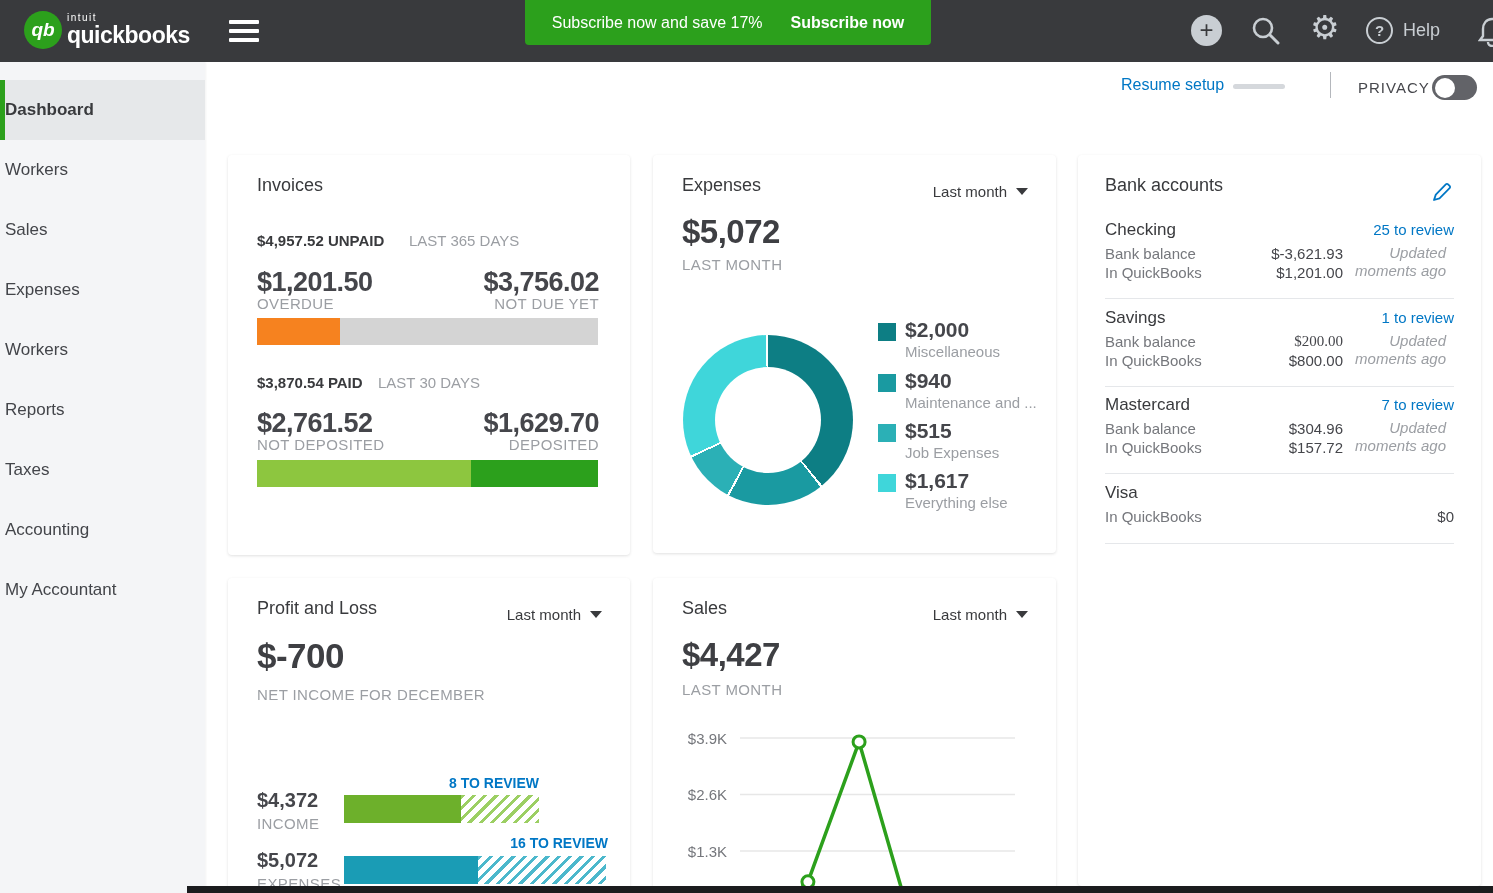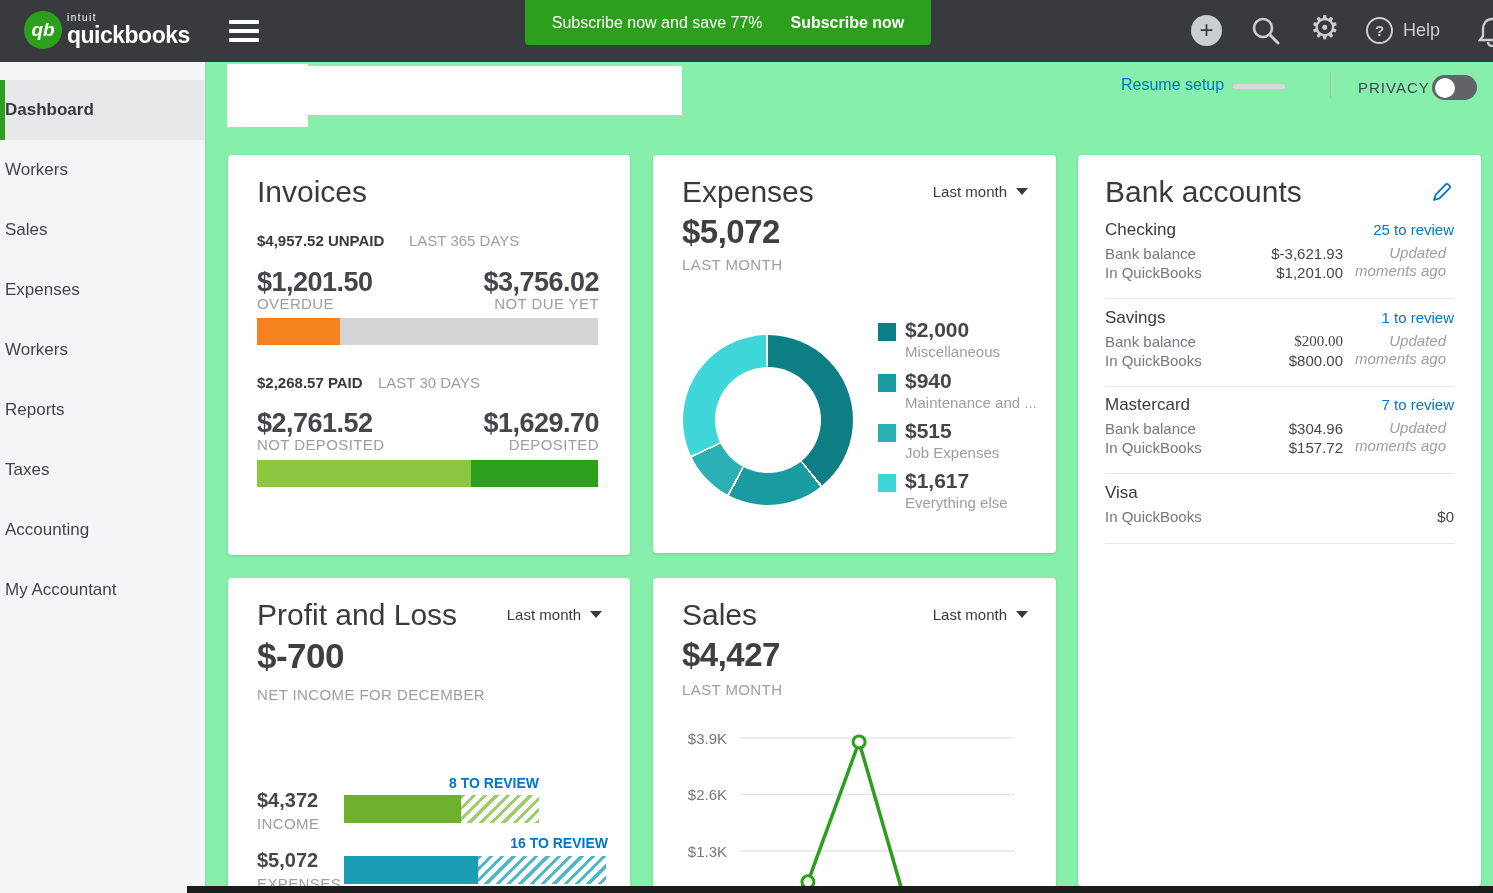--- a/index.html
+++ b/index.html
@@ -1,20 +1,20 @@
 <!DOCTYPE html>
 <html><head>
 <meta charset="utf-8">
 <style>
   * { margin:0; padding:0; box-sizing:border-box; }
   html,body { background:#d8dadd; }
   .page {
     position:relative; width:1493px; height:893px; overflow:hidden;
     font-family:"Liberation Sans","DejaVu Sans",sans-serif;
-    background:#86efac; color:#393a3d;
+    background:#ffffff; color:#393a3d;
   }
   
   .header { position:absolute; left:0; top:0; width:1493px; height:62px; background:#393a3d; z-index:30; }
   .logo { position:absolute; left:24px; top:11px; display:flex; align-items:center; }
   .logo-circle { width:38px; height:38px; border-radius:50%; background:#2ca01c; color:#fff;
     display:flex; align-items:center; justify-content:center; font-weight:700; font-size:19px; font-style:italic; }
   .logo-text { margin-left:-4px; padding-left:9px; color:#fff; line-height:1; }
   .logo-intuit { font-size:10px; letter-spacing:1.5px; display:block; margin-bottom:1px; }
   .logo-brand { font-size:23px; font-weight:700; letter-spacing:-0.5px; display:block; }
   .hamburger { position:absolute; left:229px; top:20px; width:30px; height:22px; cursor:pointer; }
@@ -36,21 +36,21 @@
   
   .white-box { position:absolute; background:#fff; }
   .resume-link { position:absolute; left:1121px; top:76px; color:#0077c5; font-size:16px; cursor:pointer; }
   .resume-bar { position:absolute; left:1233px; top:84px; width:52px; height:5px; border-radius:3px; background:#d5d8dc; }
   .util-divider { position:absolute; left:1330px; top:72px; width:1px; height:26px; background:#b4b7bc; }
   .privacy-label { position:absolute; left:1358px; top:79px; font-size:15px; letter-spacing:1px; color:#46474c; }
   .toggle { position:absolute; left:1432px; top:75px; width:45px; height:25px; border-radius:13px; background:#626368; cursor:pointer; }
   .toggle .knob { position:absolute; left:3px; top:2.5px; width:20px; height:20px; border-radius:50%; background:#fff; }
   
   .card { position:absolute; background:#fff; border-radius:4px; box-shadow:0 1px 3px rgba(0,0,0,0.12); }
-  .card-title { position:absolute; left:29px; top:20px; font-size:30px; color:#393a3d; }
+  .card-title { position:absolute; left:29px; top:20px; font-size:18px; color:#393a3d; }
   .filter { position:absolute; right:28px; top:28px; display:flex; align-items:center; gap:9px; font-size:15px; color:#393a3d; cursor:pointer; }
   .caret { width:0; height:0; border-left:6px solid transparent; border-right:6px solid transparent; border-top:7px solid #393a3d; }
   .big-num { position:absolute; left:29px; font-size:33px; font-weight:700; letter-spacing:-0.5px; color:#3e3f43; }
   .sub-gray { position:absolute; left:29px; font-size:15px; color:#9b9ea3; letter-spacing:0.4px; }
   
   .inv-line { position:absolute; font-size:15px; }
   .inv-bold { font-weight:700; color:#393a3d; }
   .inv-gray { color:#9b9ea3; }
   .mid-num { position:absolute; font-size:27px; font-weight:700; color:#45464b; letter-spacing:-0.5px; }
   .mid-lab { position:absolute; font-size:15px; color:#9b9ea3; letter-spacing:0.4px; }
@@ -95,21 +95,21 @@
         <span class="logo-intuit">intuit</span>
         <span class="logo-brand">quickbooks</span>
       </div>
     </div>
     <div class="hamburger">
         <span></span>
         <span></span>
         <span></span>
       </div>
     <div class="banner">
-      <span>Subscribe now and save 77%</span>
+      <span>Subscribe now and save 17%</span>
       <b>Subscribe now</b>
     </div>
     <div class="plus-circle">+</div>
     <svg class="icon-abs" style="left:1250px" width="31" height="31" viewBox="0 0 31 31">
       <circle cx="13" cy="13" r="9" fill="none" stroke="#c9ced3" stroke-width="2.6"></circle>
       <line x1="20" y1="20" x2="28" y2="28" stroke="#c9ced3" stroke-width="3" stroke-linecap="round"></line>
     </svg>
     <div class="icon-abs" style="left:1310px; top:8px; font-family:'DejaVu Sans',sans-serif; font-size:33px; color:#c9ced3; cursor:pointer;">⚙</div>
     <div class="help-wrap">
       <div class="qmark">?</div>
@@ -149,21 +149,21 @@
     <span class="inv-line inv-bold" style="left:29px; top:77px;">$4,957.52 UNPAID</span>
     <span class="inv-line inv-gray" style="left:181px; top:77px;">LAST 365 DAYS</span>
     <span class="mid-num" style="left:29px; top:112px;">$1,201.50</span>
     <span class="mid-lab" style="left:29px; top:140px;">OVERDUE</span>
     <span class="mid-num ta-r" style="right:31px; top:112px;">$3,756.02</span>
     <span class="mid-lab ta-r" style="right:31px; top:140px;">NOT DUE YET</span>
     <div class="hbar" style="top:163px;">
       <div id="bar-overdue" style="width: 24.2359%; background: rgb(246, 130, 31);"></div>
       <div id="bar-notdue" style="width: 75.7641%; background: rgb(212, 212, 212);"></div>
     </div>
-    <span class="inv-line inv-bold" style="left:29px; top:219px;">$2,268.57 PAID</span>
+    <span class="inv-line inv-bold" style="left:29px; top:219px;">$3,870.54 PAID</span>
     <span class="inv-line inv-gray" style="left:150px; top:219px;">LAST 30 DAYS</span>
     <span class="mid-num" style="left:29px; top:253px;">$2,761.52</span>
     <span class="mid-lab" style="left:29px; top:281px;">NOT DEPOSITED</span>
     <span class="mid-num ta-r" style="right:31px; top:253px;">$1,629.70</span>
     <span class="mid-lab ta-r" style="right:31px; top:281px;">DEPOSITED</span>
     <div class="hbar" style="top:305px;">
       <div id="bar-notdep" style="width: 62.8873%; background: rgb(141, 198, 63);"></div>
       <div id="bar-dep" style="width: 37.1127%; background: rgb(44, 160, 28);"></div>
     </div>
   </div>

